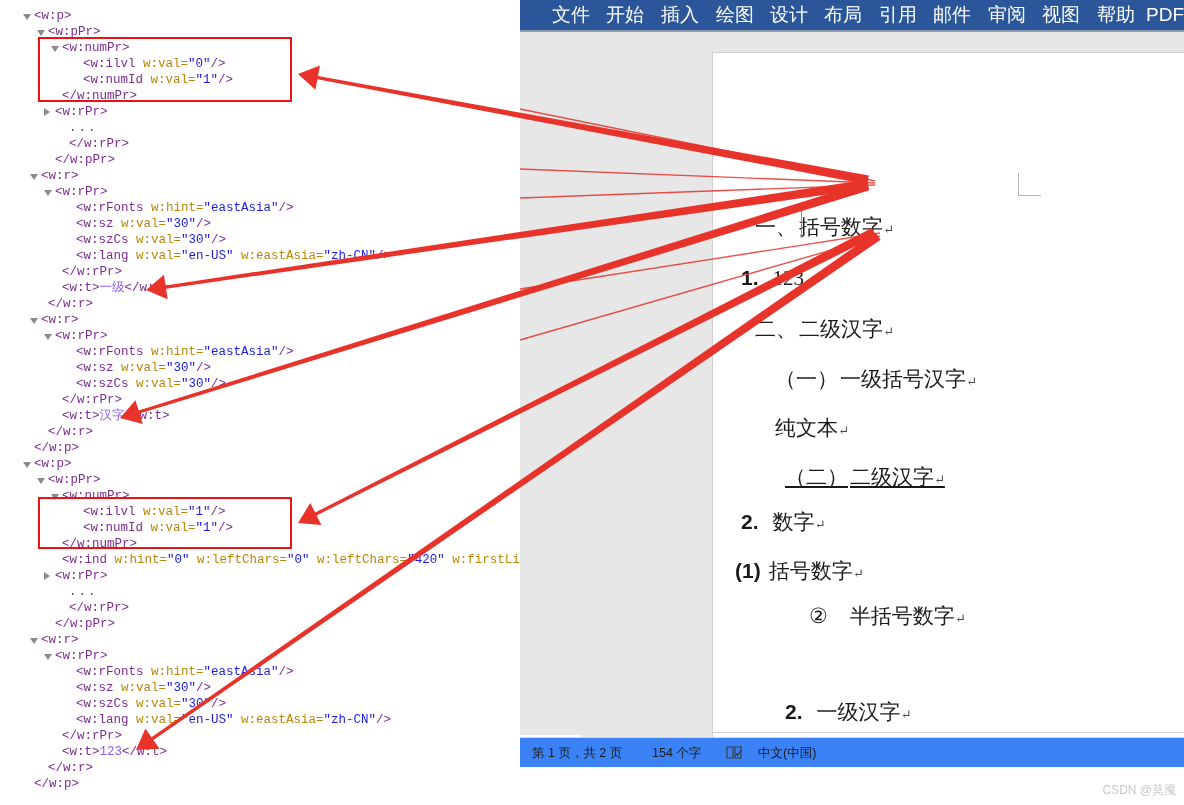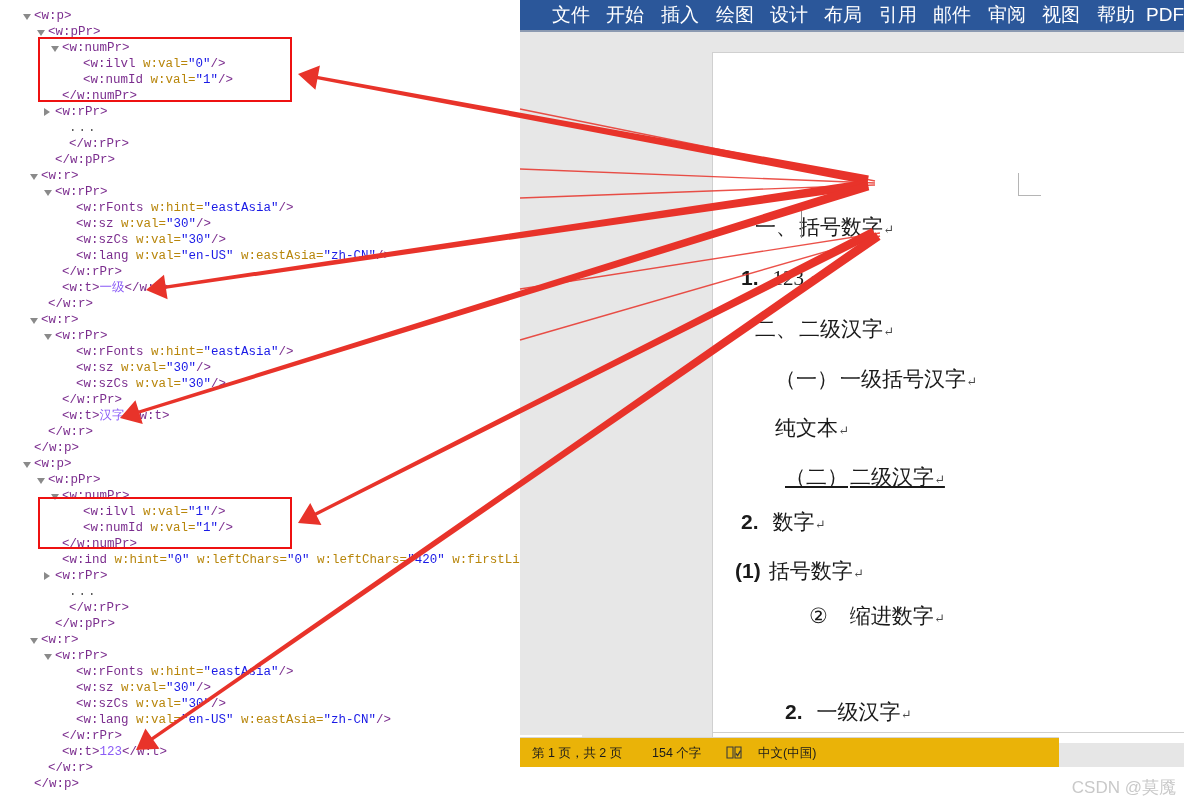--- a/index.html
+++ b/index.html
@@ -44,35 +44,35 @@
                border-left:1.5px solid #b5b5b5;border-bottom:1.5px solid #b5b5b5;}
   .dline{position:absolute;white-space:nowrap;color:#1a1a1a;
          font-family:"Liberation Serif","DejaVu Serif",serif;}
   .dnum{font-family:"Liberation Sans",sans-serif;font-weight:bold;}
   .pilcrow{color:#4a4a4a;font-size:13px;}
   #caret{position:absolute;width:1px;background:#8a8a8a;}
   #page-bottom-rule{position:absolute;left:192px;top:700px;width:481px;height:1px;
                     background:#cfcfcf;}
 
   
-  #statusbar{position:absolute;left:0;top:737px;width:539px;height:30px;
-             background:#eab308;border-top:1px solid #d6d6d6;}
+  #statusbar{position:absolute;left:0;top:737px;width:664px;height:30px;
+             background:#3b82f6;border-top:1px solid #d6d6d6;}
   .sb-item{position:absolute;top:0;height:30px;line-height:30px;
            font-size:12.5px;color:#1b1b1b;white-space:nowrap;
            font-family:"Liberation Sans",sans-serif;}
   #sb-left-tab{position:absolute;left:0;top:735px;width:62px;height:3px;
                background:#ffffff;}
   #proof-icon{position:absolute;left:206px;top:7px;width:17px;height:15px;}
   #below-status{position:absolute;left:0;top:767px;width:664px;height:38px;
                 background:#ffffff;}
 
   
   #arrows{position:absolute;left:0;top:0;width:1184px;height:805px;
           pointer-events:none;}
-  #watermark{position:absolute;right:8px;bottom:6px;font-size:17px;
+  #watermark{position:absolute;right:8px;bottom:6px;font-size:12px;
              color:#c9c9c9;font-family:"Liberation Sans",sans-serif;
              white-space:nowrap;}
 </style>
 </head>
 <body>
 
 <div id="root">
 
   <div id="xml-panel">
       <div class="tri tri-down" style="left: 23px; top: 14px;"></div>
@@ -163,21 +163,21 @@
       <div id="page">
         <div id="margin-mark"></div>
       <div class="dline" style="left: 42px; top: 160px; font-size: 21px;"><span style="margin-right: 2px;">一、</span><span>括号数字</span><span class="pilcrow">↵</span></div>
           <div class="dline" style="left: 28px; top: 213px; font-size: 21px;"><span class="dnum" style="margin-right: 14px;">1.</span><span>123</span><span class="pilcrow">↵</span></div>
           <div class="dline" style="left: 62px; top: 312px; font-size: 21px;"><span style="margin-right: 2px;">（一）</span><span>一级括号汉字</span><span class="pilcrow">↵</span></div>
           <div class="dline" style="left: 42px; top: 262px; font-size: 21px;"><span style="margin-right: 2px;">二、</span><span>二级汉字</span><span class="pilcrow">↵</span></div>
           <div class="dline" style="left: 62px; top: 361px; font-size: 21px;"><span>纯文本</span><span class="pilcrow">↵</span></div>
           <div class="dline" style="left: 72px; top: 410px; font-size: 21px; text-decoration: underline;"><span style="margin-right: 2px;">（二）</span><span>二级汉字</span><span class="pilcrow">↵</span></div>
           <div class="dline" style="left: 28px; top: 455px; font-size: 21px;"><span class="dnum" style="margin-right: 14px;">2.</span><span>数字</span><span class="pilcrow">↵</span></div>
           <div class="dline" style="left: 22px; top: 504px; font-size: 21px;"><span class="dnum" style="margin-right: 8px;">(1)</span><span>括号数字</span><span class="pilcrow">↵</span></div>
-          <div class="dline" style="left: 96px; top: 549px; font-size: 21px;"><span style="margin-right: 22px;">②</span><span>缩进数字</span><span class="pilcrow">↵</span></div>
+          <div class="dline" style="left: 96px; top: 549px; font-size: 21px;"><span style="margin-right: 22px;">②</span><span>半括号数字</span><span class="pilcrow">↵</span></div>
           <div class="dline" style="left: 72px; top: 645px; font-size: 21px;"><span class="dnum" style="margin-right: 14px;">2.</span><span>一级汉字</span><span class="pilcrow">↵</span></div>
           <div class="dline" style="left: 28px; top: 692px; font-size: 21px;"><span class="dnum" style="margin-right: 14px;">A.</span><span>大写字母</span><span class="pilcrow">↵</span></div>
           <div id="caret" style="left: 88px; top: 158px; height: 27px;"></div>
         </div>
       <div id="page-bottom-rule"></div>
     </div>
 
     <div id="sb-left-tab"></div>
     <div id="statusbar">
       <div class="sb-item" style="left:12px;">第 1 页，共 2 页</div>

